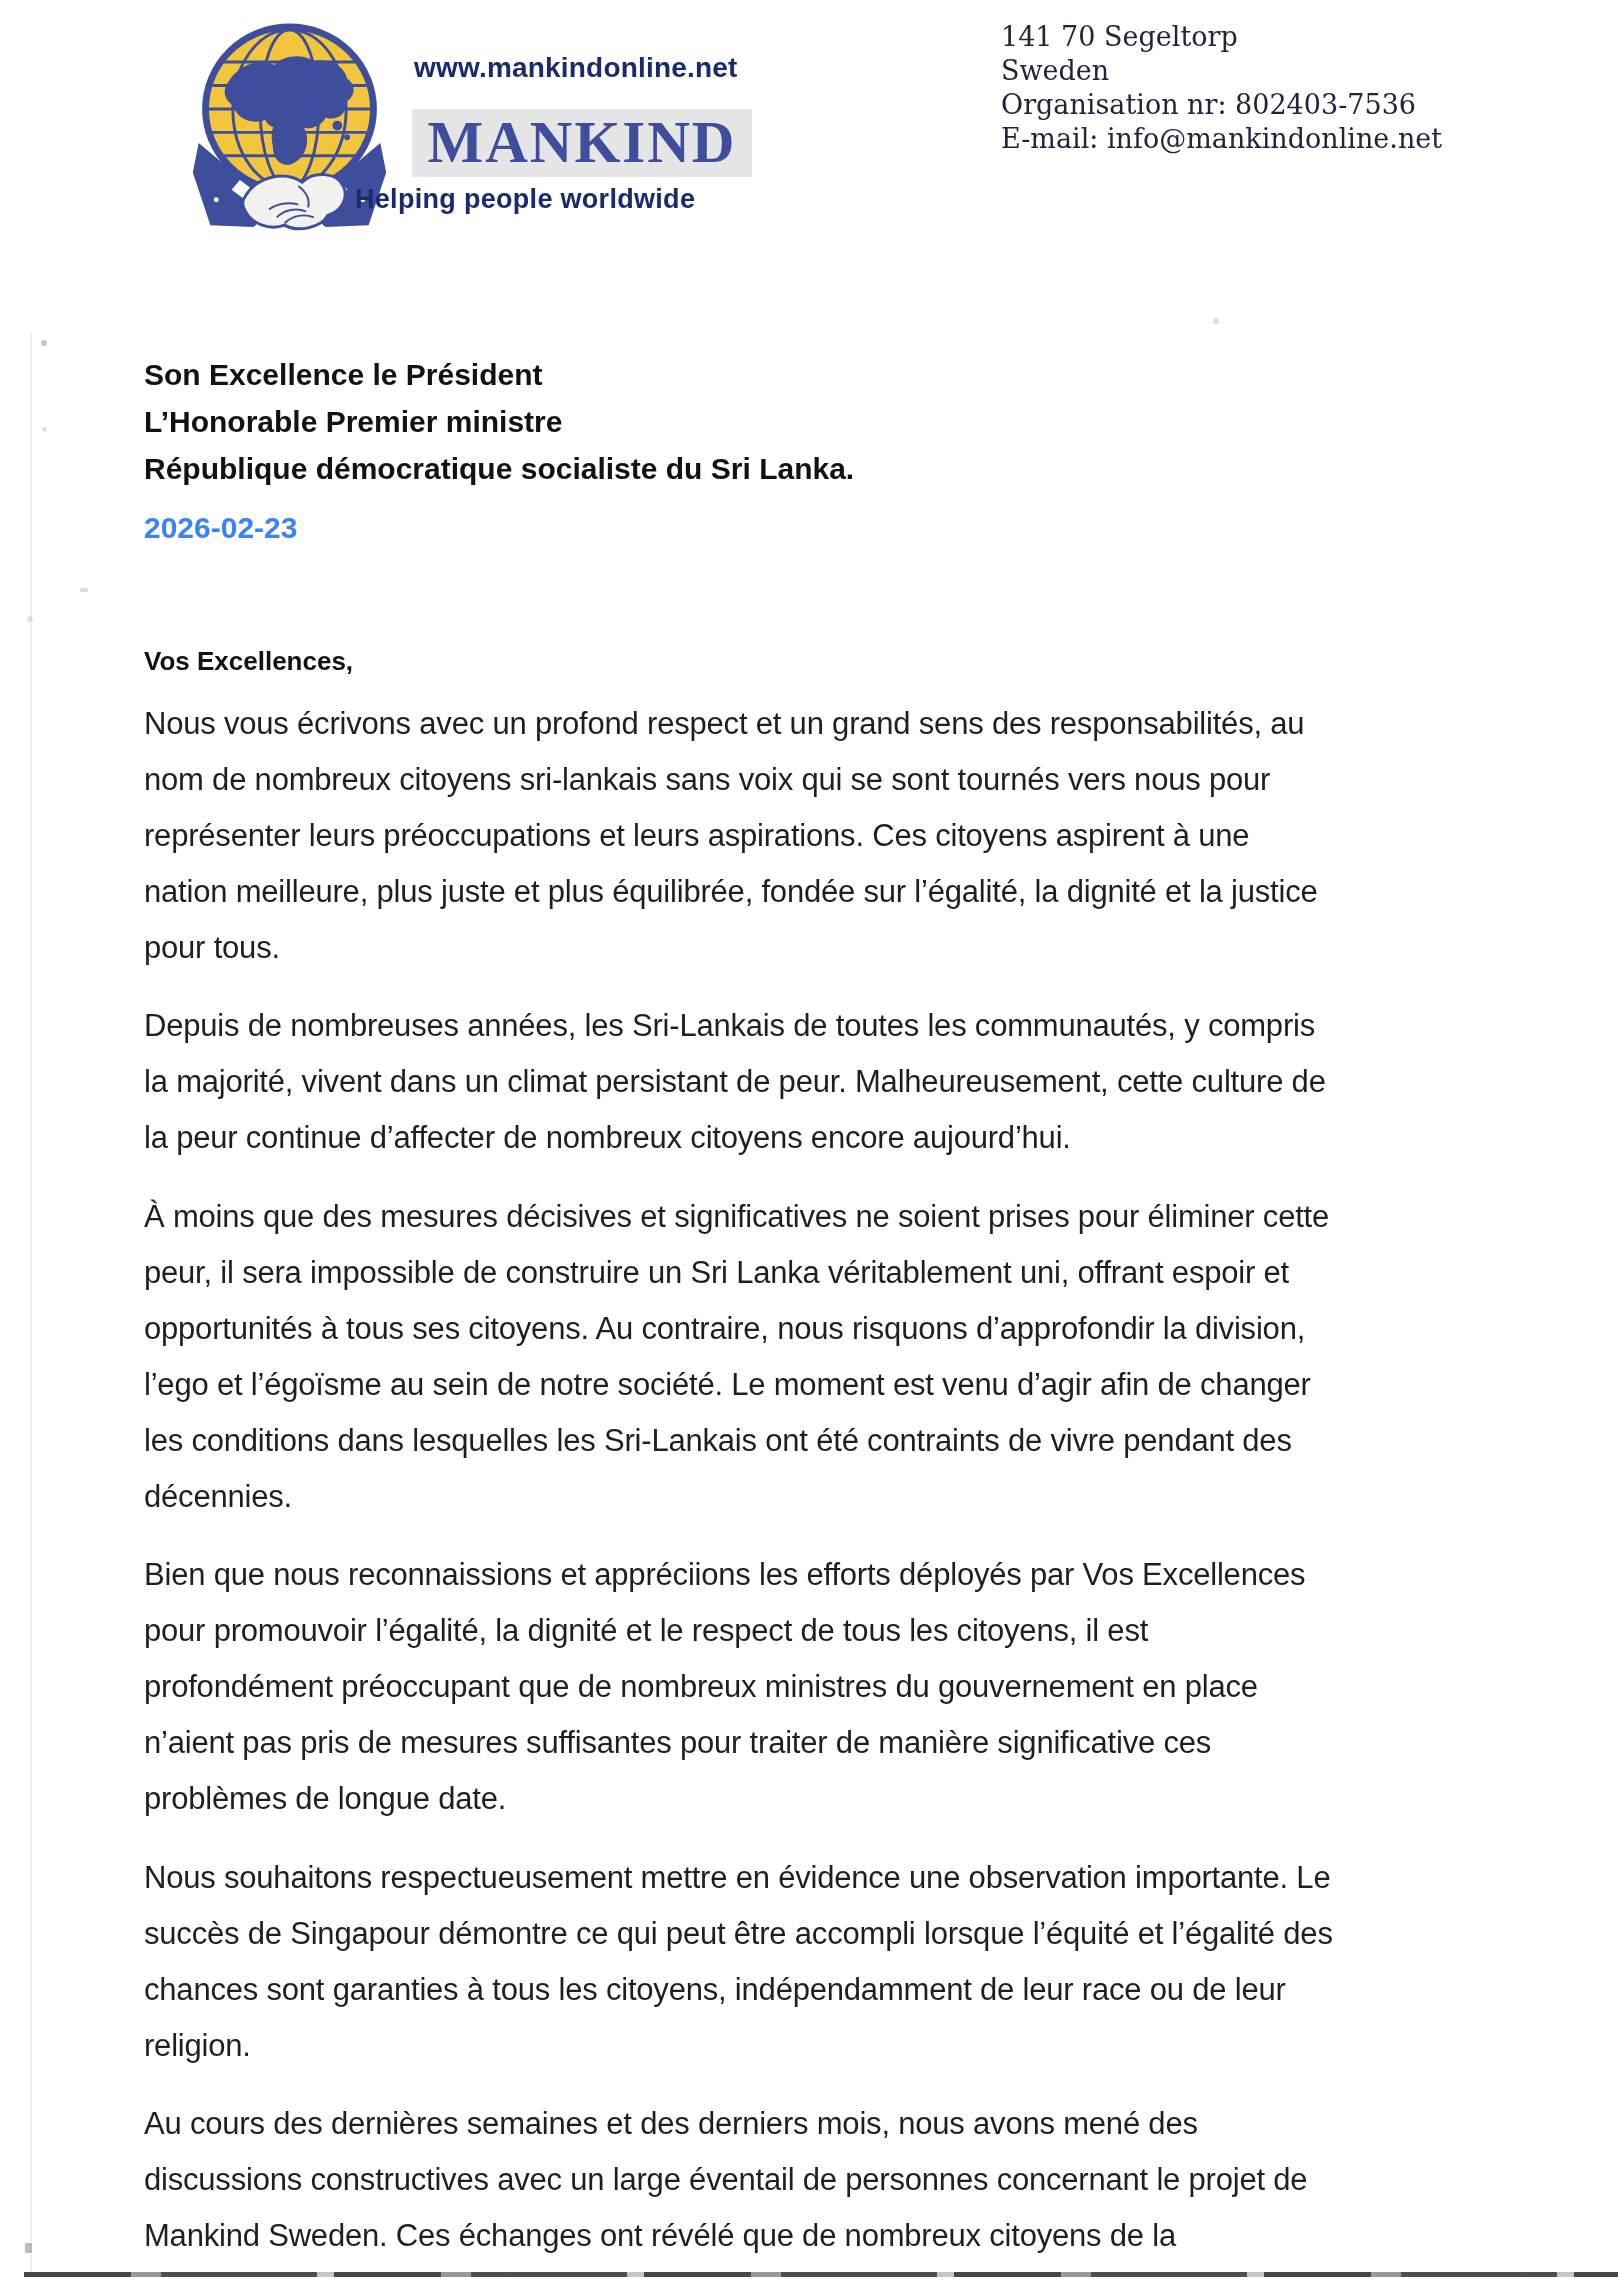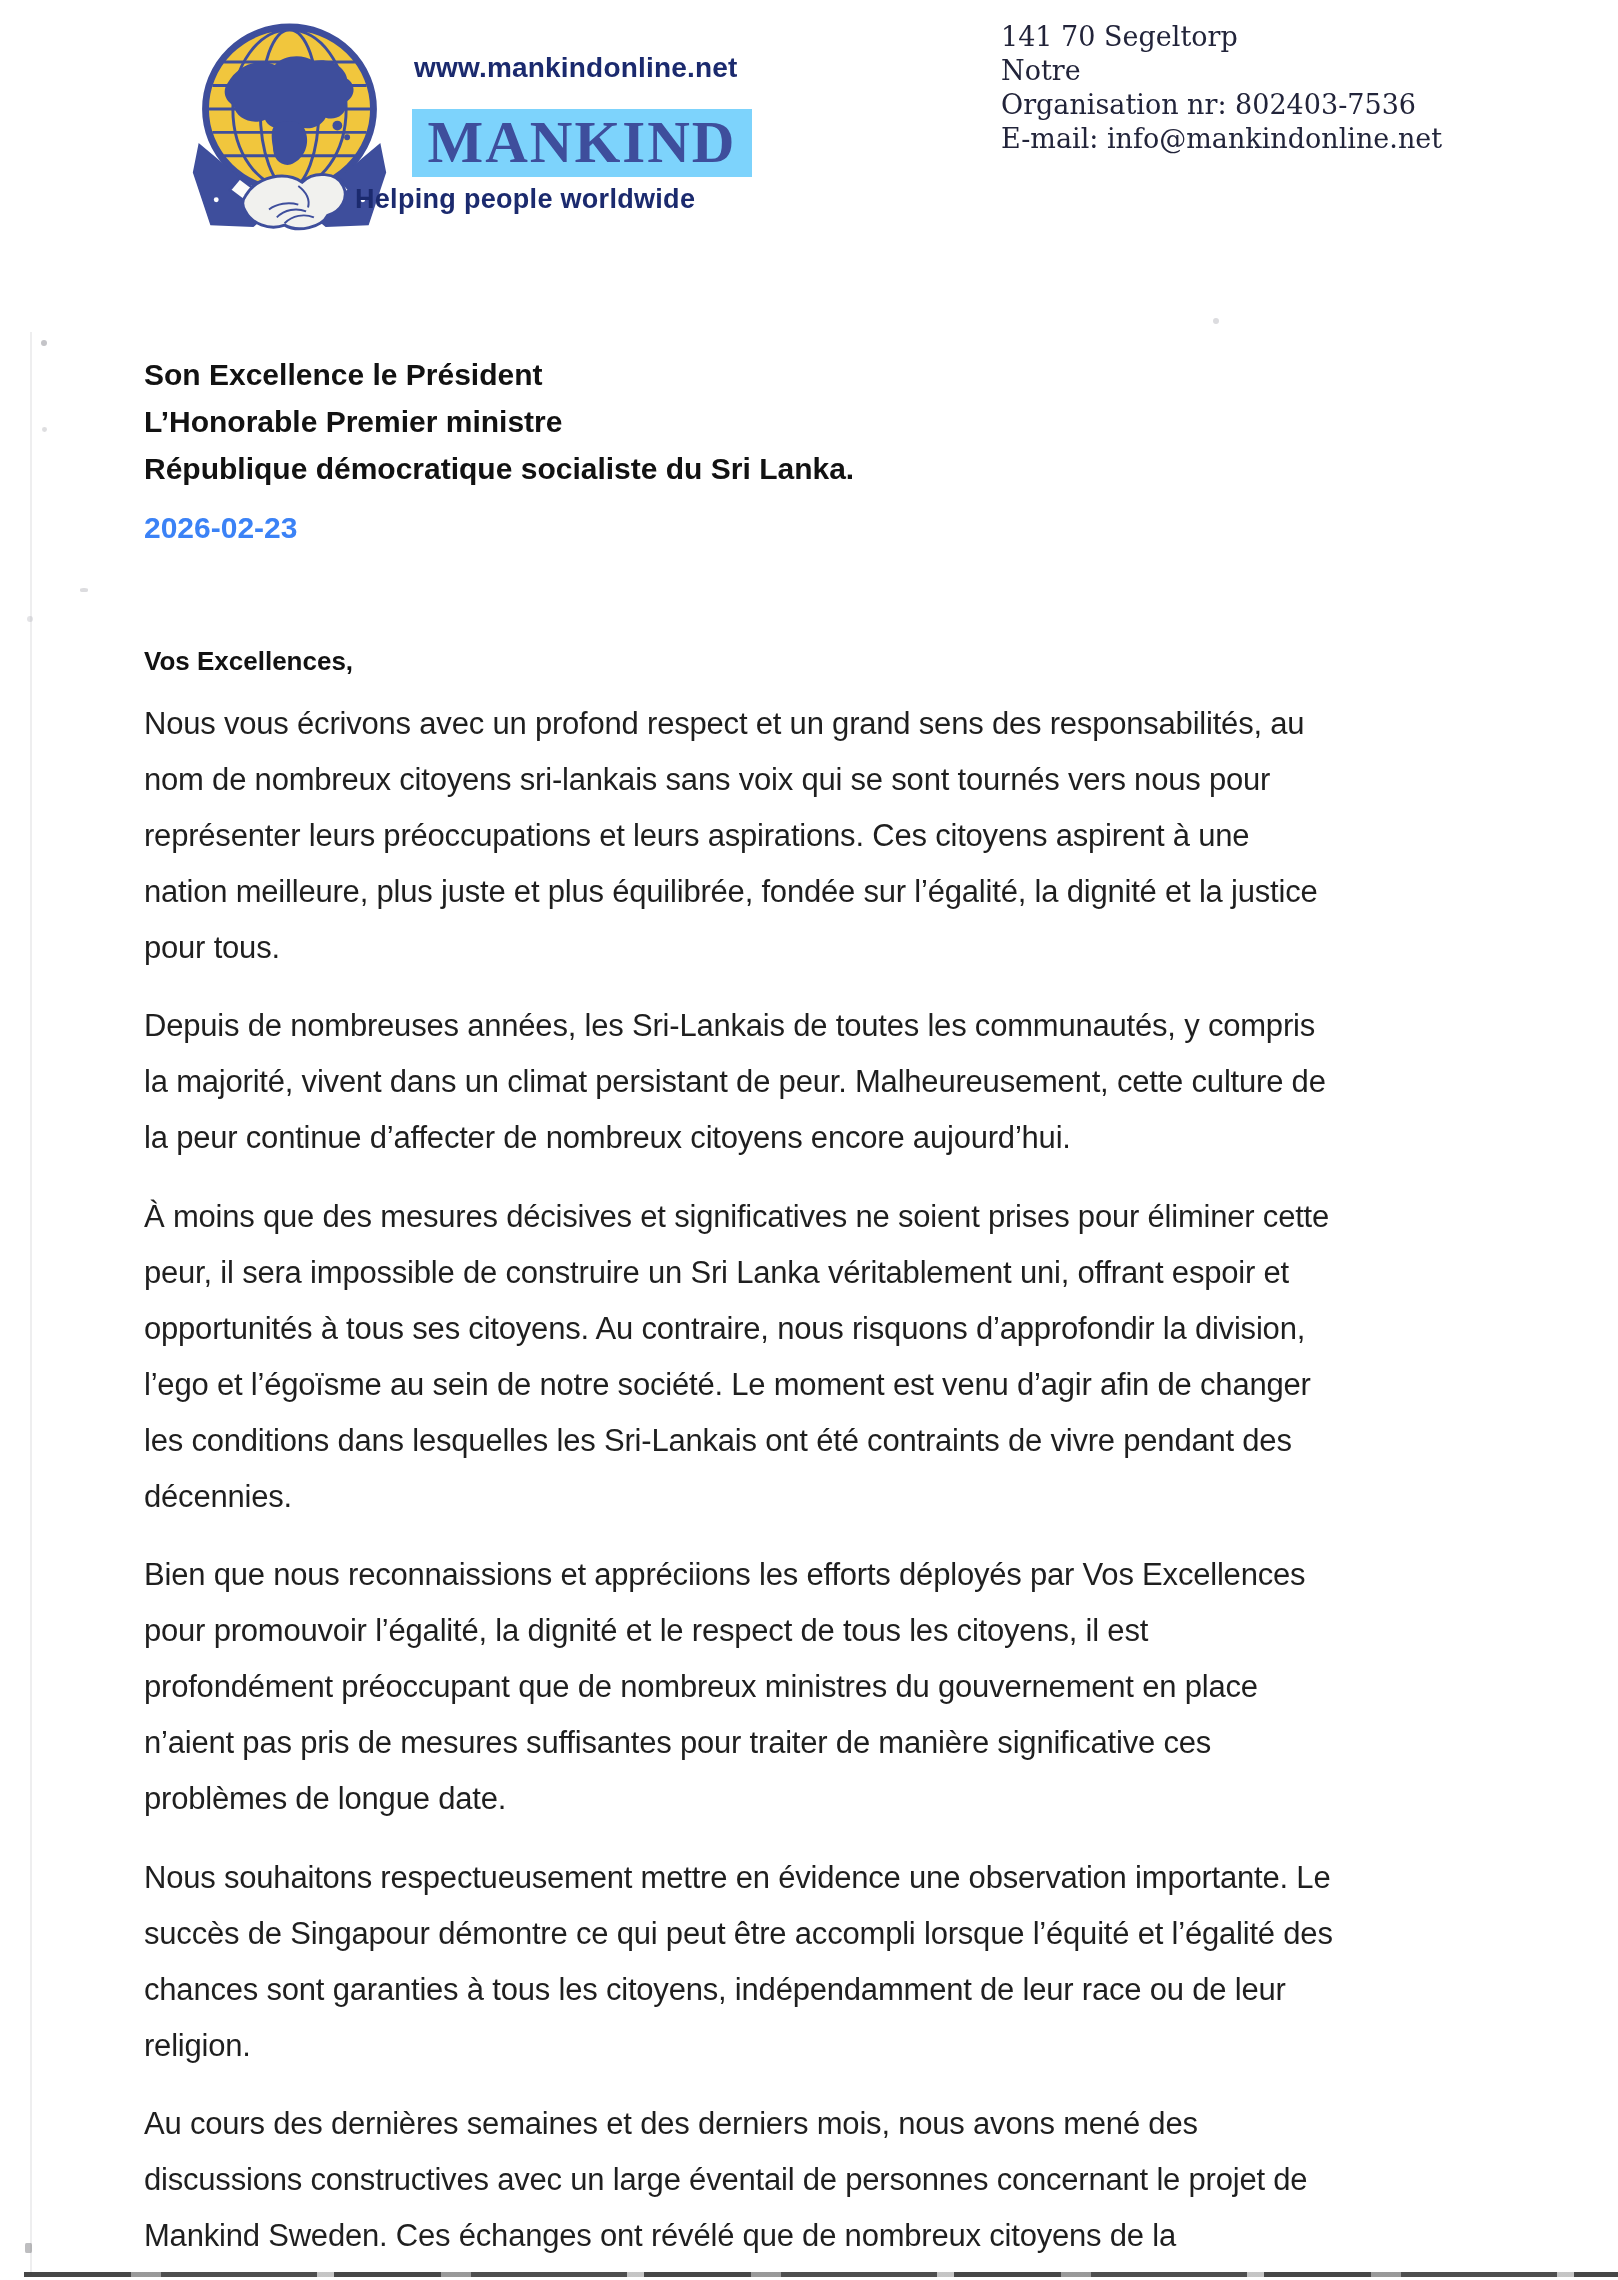--- a/index.html
+++ b/index.html
@@ -24,21 +24,21 @@
     position: absolute;
     left: 414px; top: 52px;
     font-size: 28px; font-weight: bold;
     color: #1b2a6e;
     letter-spacing: 0.2px;
   }
   .logo-banner {
     position: absolute;
     left: 412px; top: 109px;
     width: 340px; height: 68px;
-    background: #7dd3fc;
+    background: #e5e5e5;
     text-align: center;
   }
   .logo-banner .wordmark {
     font-family: "Liberation Serif", serif;
     font-weight: bold;
     font-size: 59px;
     line-height: 66px;
     letter-spacing: 2px;
     color: #3e4e9c;
   }
@@ -162,21 +162,21 @@
     <div class="logo-web">www.mankindonline.net</div>
 
     <div class="logo-banner">
       <span class="wordmark">MANKIND</span>
     </div>
 
     <div class="logo-tagline">Helping people worldwide</div>
 
     <div class="address">
       <div>141 70 Segeltorp</div>
-      <div>Notre</div>
+      <div>Sweden</div>
       <div>Organisation nr: 802403-7536</div>
       <div>E-mail: info@mankindonline.net</div>
     </div>
   </div>
 
   <div class="recipient">
     <div>Son Excellence le Président</div>
     <div>L’Honorable Premier ministre</div>
     <div>République démocratique socialiste du Sri Lanka.</div>
   </div>

